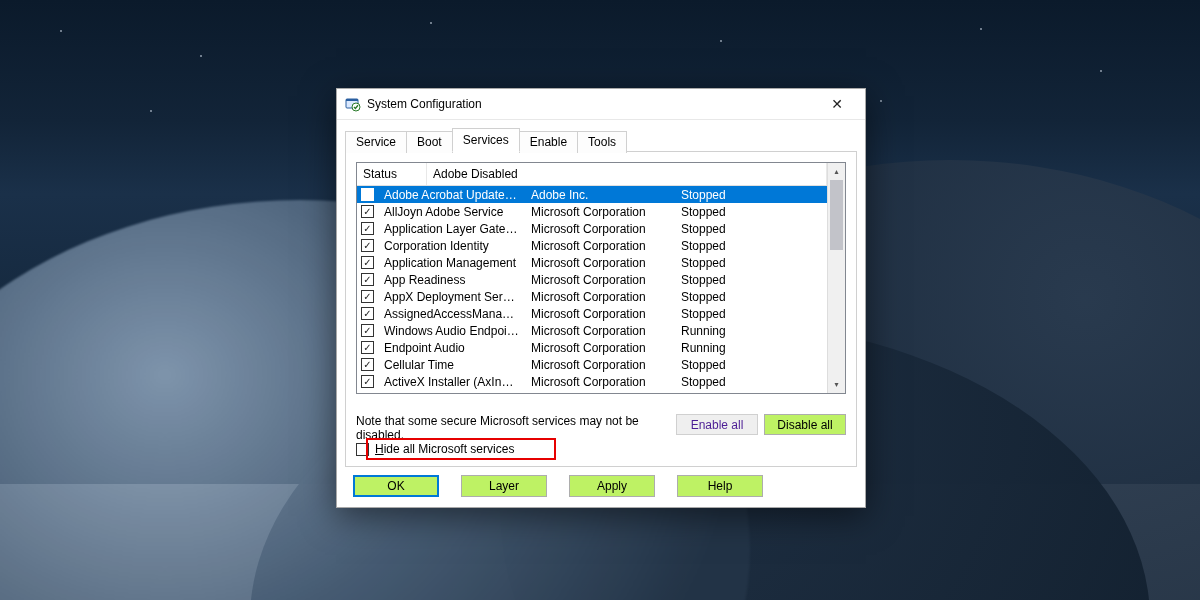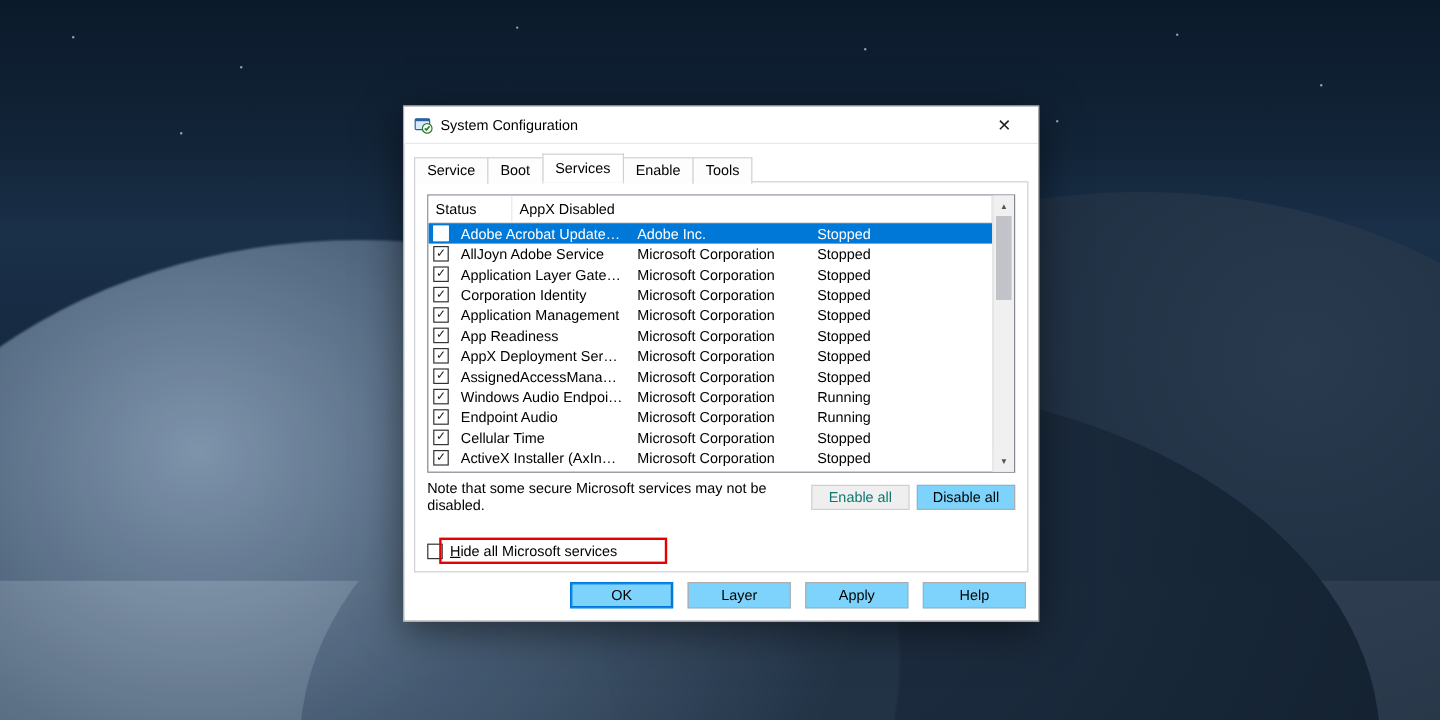--- a/index.html
+++ b/index.html
@@ -37,30 +37,30 @@
 .row.selected .cb{border-color:#fff}
 .row.selected .cb.checked::after{color:#fff}
 .row .svc{width:147px}
 .row .mfr{width:150px}
 .row .stat{width:70px}
 .row .date{flex:1}
 .lv-scroll{width:17px;background:#f0f0f0;border-left:1px solid #ddd;display:flex;flex-direction:column}
 .sb-btn{height:17px;display:flex;align-items:center;justify-content:center;background:#f0f0f0;font-size:8px;color:#555;cursor:default}
 .sb-track{flex:1;position:relative}
 .sb-thumb{position:absolute;left:2px;right:2px;top:0;height:70px;background:#c2c3c9;border-radius:0}
-.note-row{display:flex;align-items:center;margin-top:6px}
+.note-row{display:flex;align-items:flex-start;margin-top:20px}
 .note-text{flex:1;font-size:12px}
-.btn{min-width:82px;height:21px;border:1px solid #adadad;background:#7dd3fc;font-size:12px;font-family:inherit;padding:0 10px;margin-left:6px;cursor:default;box-sizing:border-box}
-.btn:disabled{color:#0f766e;background:#efefef;border-color:#d0d0d0}
-.hide-row{margin-top:24px;display:flex;align-items:center}
+.btn{min-width:82px;height:21px;border:1px solid #adadad;background:#bef264;font-size:12px;font-family:inherit;padding:0 10px;margin-left:6px;cursor:default;box-sizing:border-box}
+.btn:disabled{color:#4c1d95;background:#efefef;border-color:#d0d0d0}
+.hide-row{margin-top:0;display:flex;align-items:center}
 .hide-cb{width:13px;height:13px;border:1px solid #333;margin-right:6px;box-sizing:border-box;background:#fff}
 .hide-label{font-size:12px}
 .hide-label .u{text-decoration:underline}
 .red-box{position:absolute;border:2px solid #e60000;left:10px;width:190px;height:22px;box-sizing:border-box;pointer-events:none}
-.dlg-buttons{display:flex;justify-content:flex-end;padding:8px 10px 10px;gap:6px}
+.dlg-buttons{display:flex;padding:8px 10px 10px;gap:16px}
 .dlg-buttons .btn{min-width:86px;height:22px}
 .btn.default{border:1px solid #0078d7;outline:1px solid #0078d7;outline-offset:-2px}
 </style>
 </head>
 <body>
 
 <div class="desktop">
   <div class="star" style="left:60px;top:30px"></div>
     <div class="star" style="left:200px;top:55px"></div>
   <div class="star" style="left:430px;top:22px"></div>
@@ -98,21 +98,21 @@
           <div class="tab inactive">Enable</div>
           <div class="tab inactive">Tools</div>
         </div>
 
       <div class="tabbody">
 
         <div class="listview">
           <div class="listcols">
             <div class="lv-header">
               <div class="col c-stat">Status</div>
-              <div class="col c-date">AppX Disabled</div>
+              <div class="col c-date">Adobe Disabled</div>
             </div>
             <div class="lv-rows" id="rows">
                 <div class="row selected">
                   <div class="cb checked"></div>
                   <div class="cell svc">Adobe Acrobat Update Service</div>
                   <div class="cell mfr">Adobe Inc.</div>
                   <div class="cell stat">Stopped</div>
                   <div class="cell date"></div>
                 </div>
                 <div class="row">

